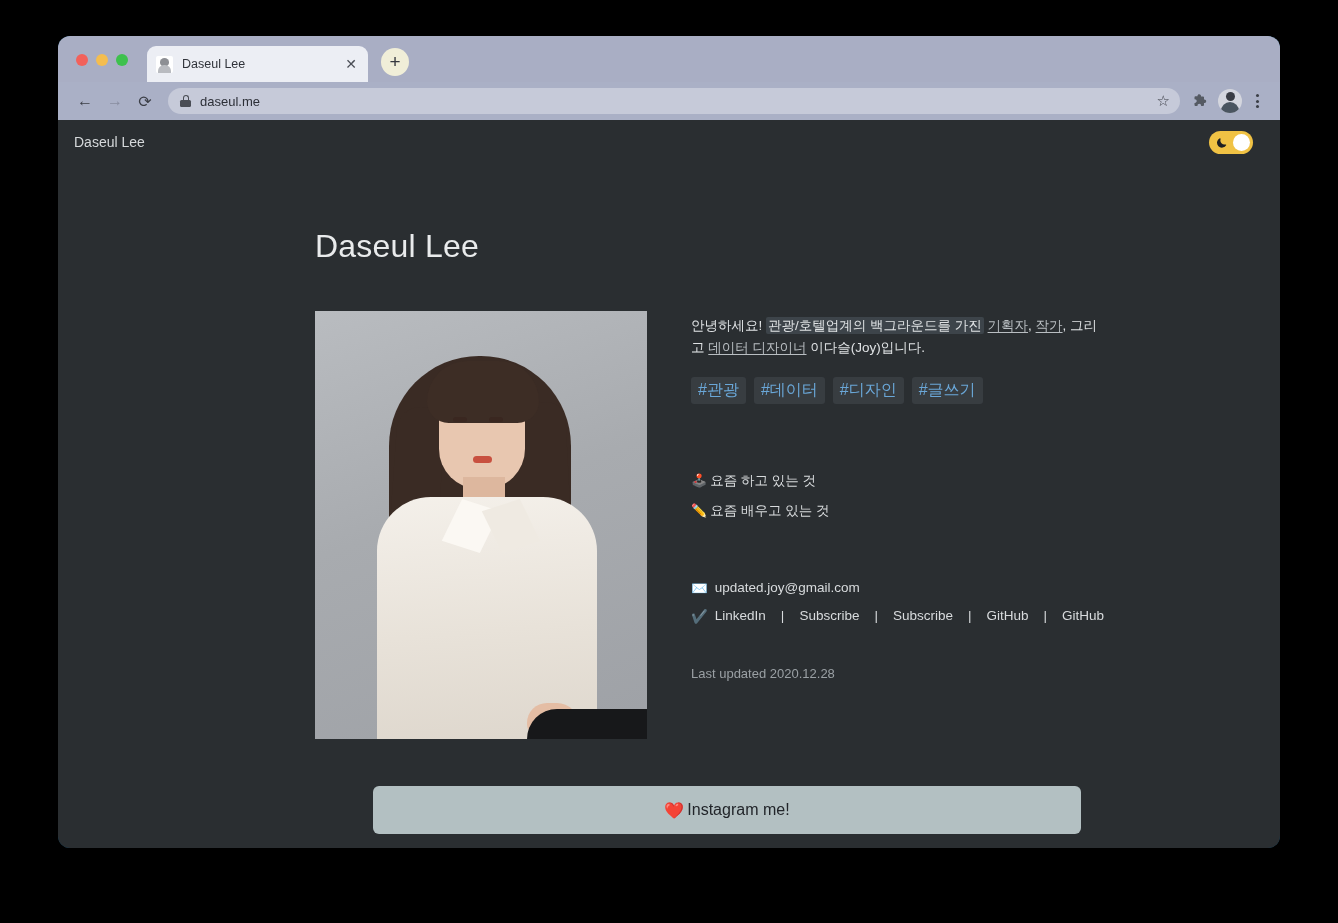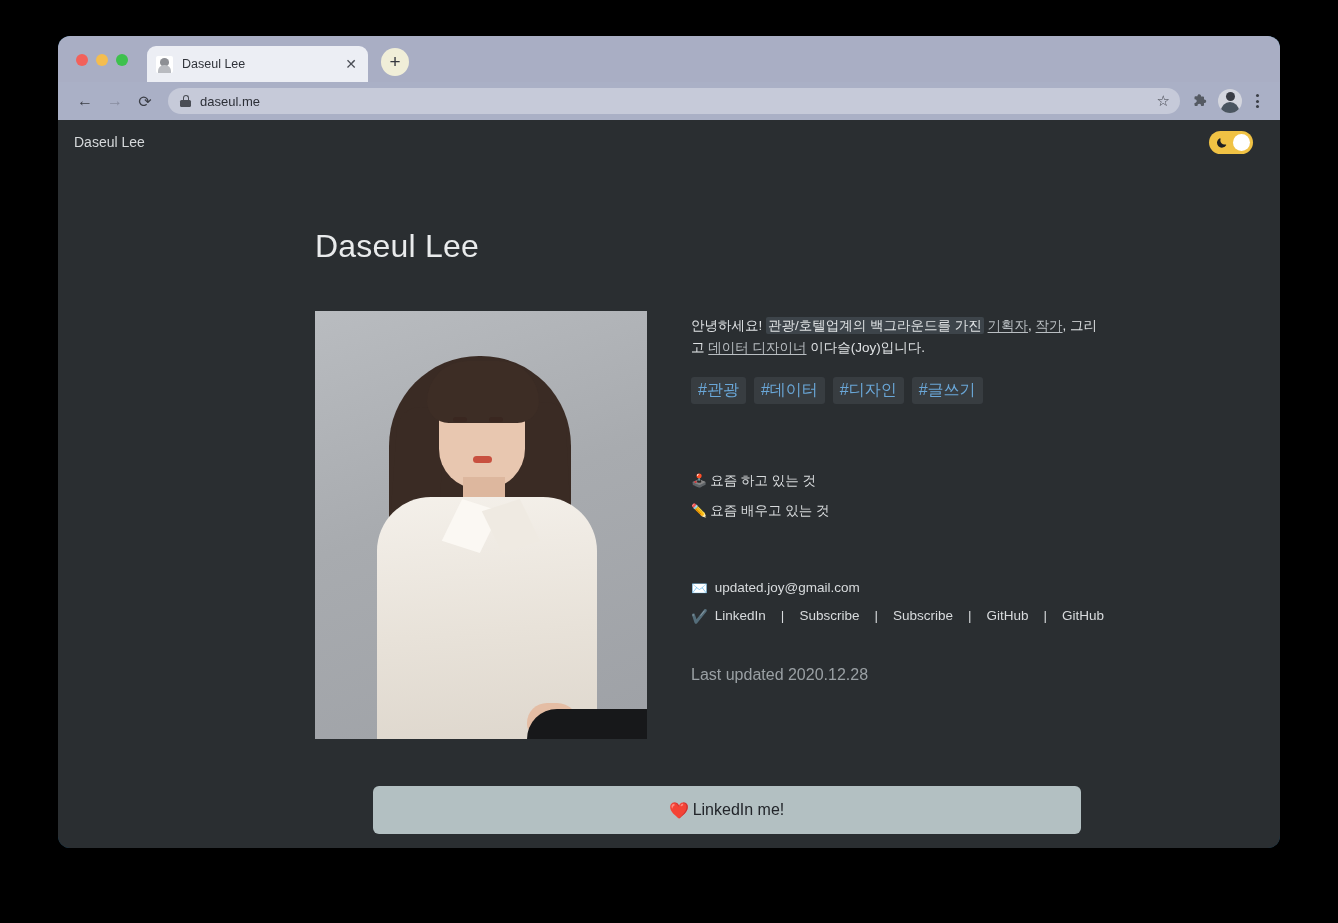--- a/index.html
+++ b/index.html
@@ -448,21 +448,21 @@
     margin-bottom: 12px;
     display: flex;
     align-items: center;
     gap: 7px;
   }
   .contact-line .sep { color: #d8dbdd; text-decoration: none; }
   .social-links { display: flex; gap: 15px; align-items: center; }
 
   .footer-note { margin-top: 42px; }
   .footer-line {
-    font-size: 16px;
+    font-size: 13px;
     color: #9aa0a4;
     margin-bottom: 20px;
   }
 
   
   .subscribe-bar {
     position: absolute;
     left: 315px;
     bottom: 14px;
     width: 708px;
@@ -607,17 +607,17 @@
           <div class="footer-note">
             <div class="footer-line">Last updated 2020.12.28</div>
           </div>
 
         </div>
       </div>
     </div>
 
     <div class="subscribe-bar">
       <span>❤️</span>
-      <span>LinkedIn me!</span>
+      <span>Instagram me!</span>
     </div>
 
   </div>
 </div>
 
 </body></html>

